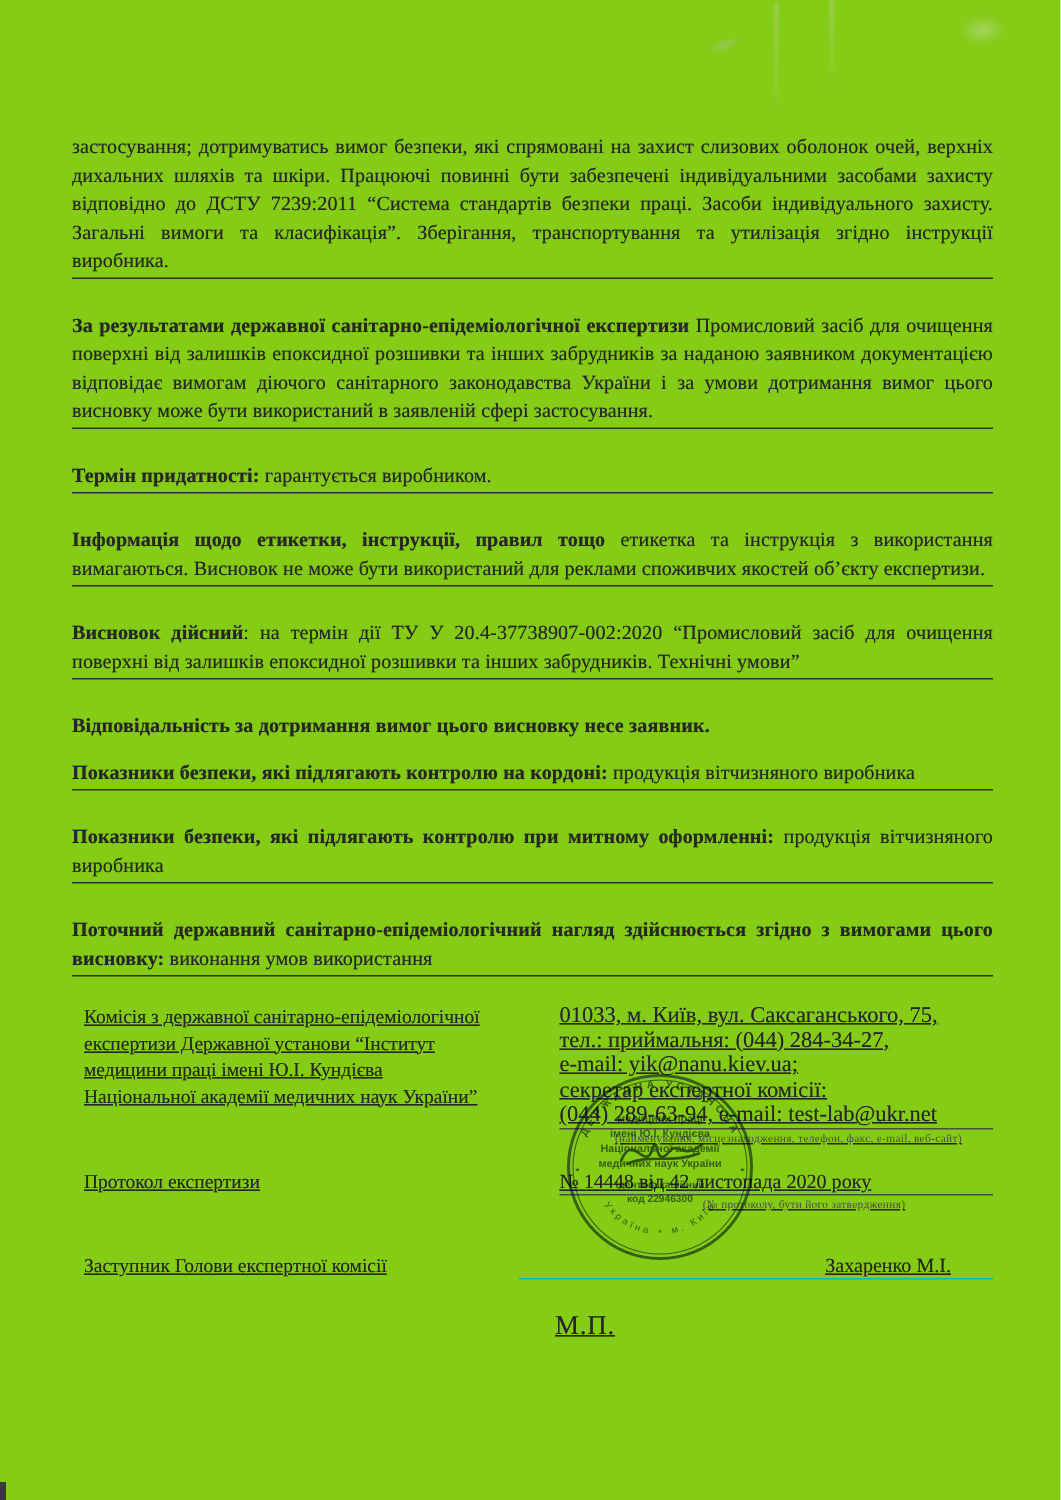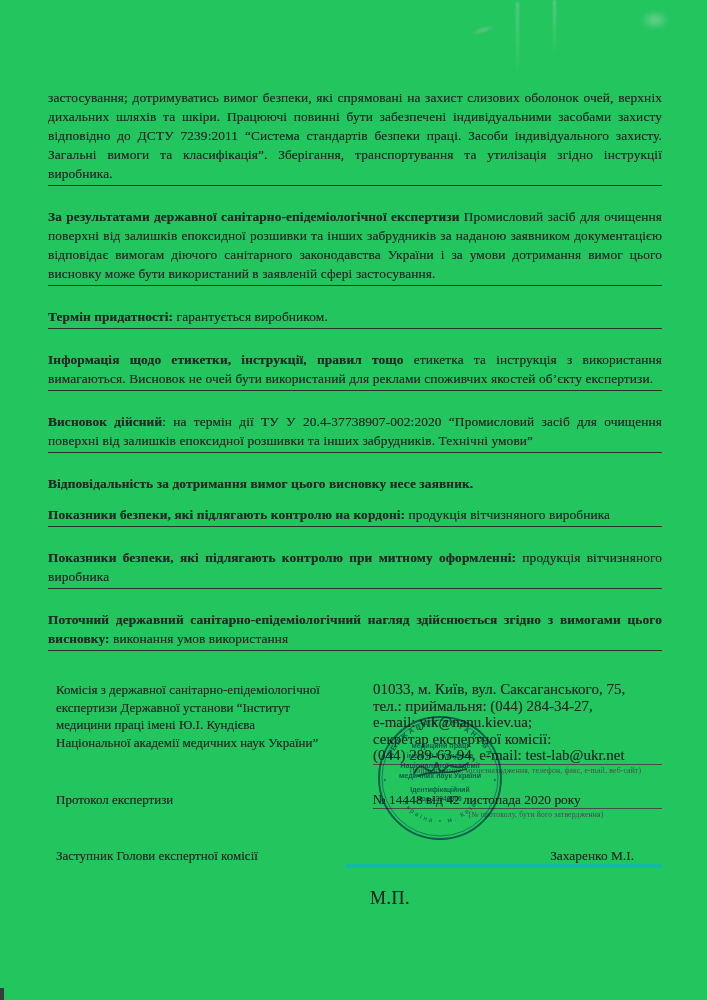--- a/index.html
+++ b/index.html
@@ -6,21 +6,21 @@
   html, body { width: 707px; height: 1000px; }
   body {
     font-family: "Liberation Serif", "DejaVu Serif", serif;
     background: #fff;
     position: relative;
     overflow: hidden;
     color: #262626;
   }
   .page {
     position: absolute; inset: 0;
-    background: #22c55e;
+    background: #84cc16;
   }
   
   .artifact { position: absolute; pointer-events: none; }
   .a1 { left: 516px; top: 2px; width: 3px; height: 78px;
         background: linear-gradient(#cfcfcf55, #dadada22 60%, transparent); filter: blur(1px); }
   .a2 { left: 553px; top: 0px; width: 3px; height: 60px;
         background: linear-gradient(#d3d3d355, transparent); filter: blur(1.2px); }
   .a3 { left: 470px; top: 26px; width: 26px; height: 8px;
         background: radial-gradient(ellipse at center, #b9b9b966, transparent 70%);
         transform: rotate(-18deg); filter: blur(0.6px); }
@@ -41,24 +41,25 @@
     letter-spacing: 0.1px;
     text-shadow: 0 0 0.45px rgba(40,40,40,0.55);
   }
   .section.underlined { border-bottom: 1.2px solid #2f2f2f; padding-bottom: 2px; }
   .section .lead { font-weight: bold; }
   .s5 { margin-bottom: 12px; }
   .s8 { margin-bottom: 0; }
 
   
   .footer {
-    margin-top: 30px;
+    margin-top: 18px;
     padding-left: 8px;
     font-size: 13px;
     text-shadow: 0 0 0.4px rgba(40,40,40,0.5);
+    text-decoration: underline;
   }
   .f-row { display: flex; }
   .f-label { width: 317px; flex: 0 0 317px; line-height: 17.5px; }
   .f-value { flex: 1 1 auto; }
   .org-line { line-height: 17.5px; }
   .contact-line { line-height: 16.6px; font-size: 15px; }
   .contact-line.last { border-bottom: 1px solid #4a4a4a; display: block; }
   .caption {
     font-size: 7.6px;
     color: #4c4c4c;
@@ -69,21 +70,21 @@
   }
   .caption.contact-caption { margin-top: 1px; }
 
   .protocol-row { margin-top: 15px; }
   .protocol-value { border-bottom: 1px solid #4a4a4a; line-height: 17px; font-size: 13.4px; }
   .protocol-caption { text-align: center; margin-top: 1px; }
 
   .sign-row { margin-top: 27px; }
   .sign-row .f-label { flex-basis: 290px; width: 290px; }
   .sig-line {
-    border-bottom: 4px solid #14b8a6;
+    border-bottom: 1px solid #14b8a6;
     text-align: right;
     padding-right: 28px;
     line-height: 17px;
     font-size: 13.4px;
     min-height: 17px;
   }
   .sig-captions { display: flex; margin-top: 1px; }
   .sig-captions .cap-pidpys { margin-left: 78px; }
   .sig-captions .cap-name { margin-left: 78px; }
 
@@ -125,21 +126,21 @@
   <div class="artifact a5"></div>
 
   <div class="content">
 
     <p class="section underlined s0"><span class="lead"></span><span>застосування; дотримуватись вимог безпеки, які спрямовані на захист слизових оболонок очей, верхніх дихальних шляхів та шкіри. Працюючі повинні бути забезпечені індивідуальними засобами захисту відповідно до ДСТУ 7239:2011 “Система стандартів безпеки праці. Засоби індивідуального захисту. Загальні вимоги та класифікація”. Зберігання, транспортування та утилізація згідно інструкції виробника.</span></p>
 
     <p class="section underlined s1"><span class="lead">За результатами державної санітарно-епідеміологічної експертизи</span><span> Промисловий засіб для очищення поверхні від залишків епоксидної розшивки та інших забрудників за наданою заявником документацією відповідає вимогам діючого санітарного законодавства України і за умови дотримання вимог цього висновку може бути використаний в заявленій сфері застосування.</span></p>
 
     <p class="section underlined s2"><span class="lead">Термін придатності:</span><span> гарантується виробником.</span></p>
 
-    <p class="section underlined s3"><span class="lead">Інформація щодо етикетки, інструкції, правил тощо</span><span> етикетка та інструкція з використання вимагаються. Висновок не очей бути використаний для реклами споживчих якостей об’єкту експертизи.</span></p>
+    <p class="section underlined s3"><span class="lead">Інформація щодо етикетки, інструкції, правил тощо</span><span> етикетка та інструкція з використання вимагаються. Висновок не може бути використаний для реклами споживчих якостей об’єкту експертизи.</span></p>
 
     <p class="section underlined s4"><span class="lead">Висновок дійсний</span><span>: на термін дії ТУ У 20.4-37738907-002:2020 “Промисловий засіб для очищення поверхні від залишків епоксидної розшивки та інших забрудників. Технічні умови”</span></p>
 
     <p class="section s5"><span class="lead">Відповідальність за дотримання вимог цього висновку несе заявник.</span><span></span></p>
 
     <p class="section underlined s6"><span class="lead">Показники безпеки, які підлягають контролю на кордоні:</span><span> продукція вітчизняного виробника</span></p>
 
     <p class="section underlined s7"><span class="lead">Показники безпеки, які підлягають контролю при митному оформленні:</span><span> продукція вітчизняного виробника</span></p>
 
     <p class="section underlined s8"><span class="lead">Поточний державний санітарно-епідеміологічний нагляд здійснюється згідно з вимогами цього висновку:</span><span> виконання умов використання</span></p>

